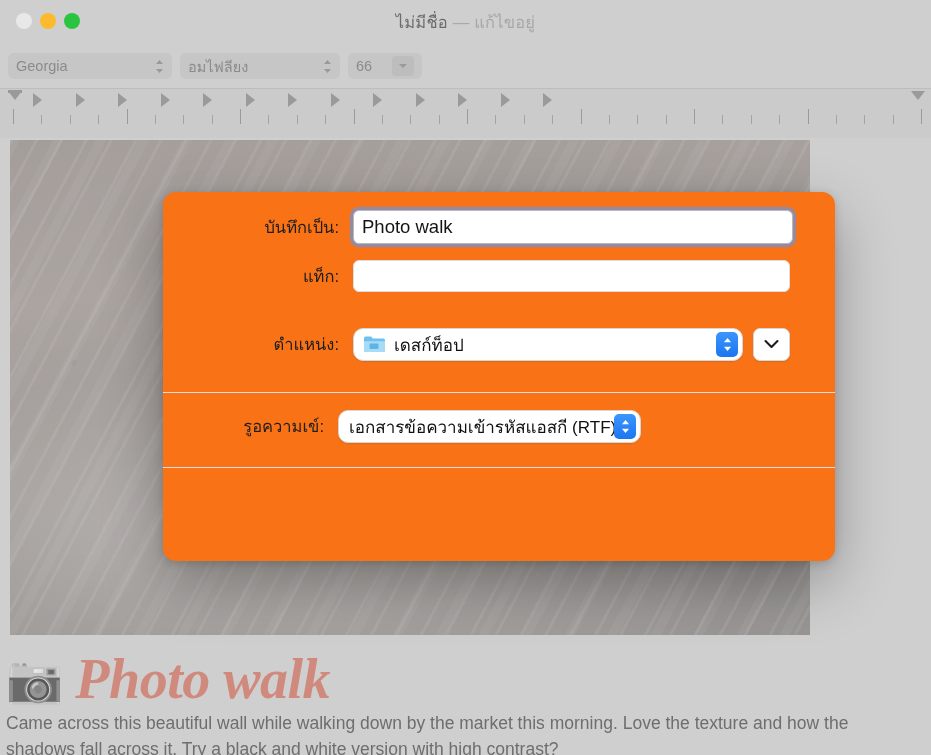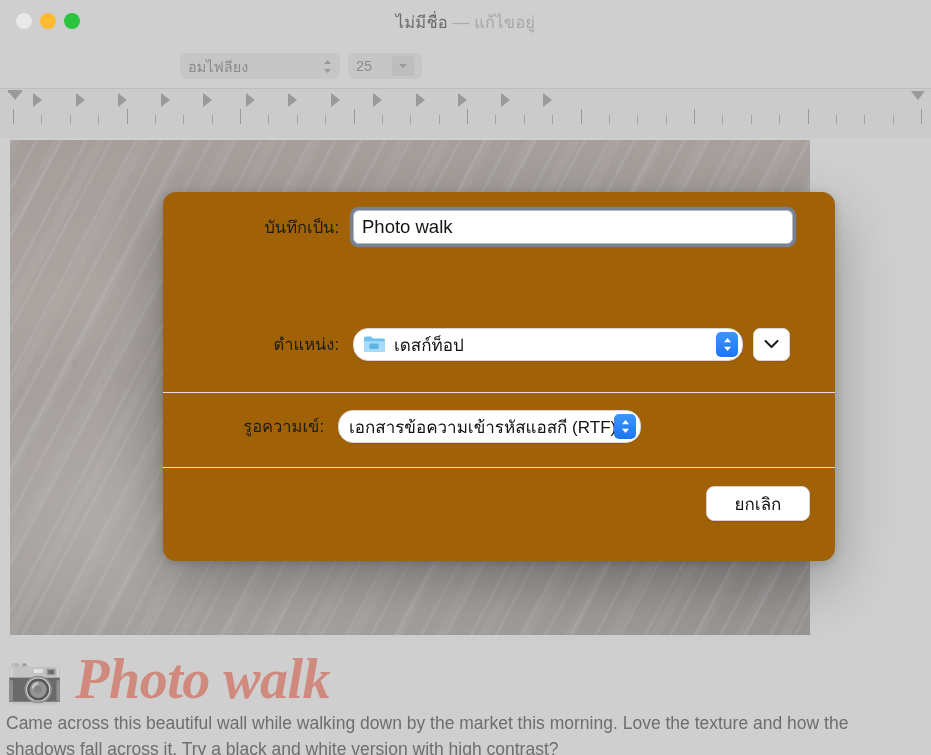--- a/index.html
+++ b/index.html
@@ -196,21 +196,21 @@
     font-family: "Liberation Sans", sans-serif;
     font-size: 17.5px;
     line-height: 26px;
     color: #6e6e6e;
   }
 
   
   .sheet {
     position: absolute; left: 163px; top: 192px;
     width: 672px; height: 369px;
-    background: #a16207;
+    background: #f97316;
     border-radius: 13px;
     box-shadow: 0 22px 60px rgba(0,0,0,.30), 0 2px 10px rgba(0,0,0,.16);
     overflow: hidden;
     font-size: 16px;
     color: #111;
   }
   .row { display:flex; align-items:center; }
   .lbl {
     width: 190px; text-align: right;
     padding-right: 14px;
@@ -245,21 +245,21 @@
     font-family: "Liberation Sans", sans-serif;
     outline: none;
   }
   .row-where { position:absolute; left: 0; top: 132px; width: 672px; height: 40px; }
   .popup {
     position: relative;
     height: 33px;
     box-sizing: border-box;
     background: #fff;
     border: 1px solid #d6d6d6;
-    border-radius: 15px;
+    border-radius: 10px;
     box-shadow: 0 1px 1.5px rgba(0,0,0,.10);
     display:flex; align-items:center;
     padding: 0 4px 0 9px;
   }
   .popup-where { width: 390px; }
   .folder-ic { width: 22px; height: 18px; margin-right: 9px; flex: 0 0 auto; }
   .popup-val { flex:1; font-size: 17px; color: #111; white-space:nowrap; overflow:hidden; }
   .pop-arrows {
     width: 22px; height: 25px; border-radius: 5px;
     background: linear-gradient(#3d95fb, #1b76f2);
@@ -315,33 +315,42 @@
     </div>
     <div class="titletext">
       <span>ไม่มีชื่อ</span>
       <span class="edited">—</span>
       <span class="edited">แก้ไขอยู่</span>
     </div>
   </div>
 
   <div class="toolbar">
 
+    <div class="tb-pill tb-font">
+      <span>Georgia</span>
+      <span class="stepper">
+        <svg width="9" height="15" viewBox="0 0 9 15">
+            <path d="M4.5 1 L8 5 L1 5 Z" fill="#9a9a9a"></path>
+            <path d="M4.5 14 L8 10 L1 10 Z" fill="#9a9a9a"></path>
+          </svg>
+      </span>
+    </div>
 
     <div class="tb-pill tb-style">
       <span>อมไฟลียง</span>
       <span class="stepper">
         <svg width="9" height="15" viewBox="0 0 9 15">
             <path d="M4.5 1 L8 5 L1 5 Z" fill="#9a9a9a"></path>
             <path d="M4.5 14 L8 10 L1 10 Z" fill="#9a9a9a"></path>
           </svg>
       </span>
     </div>
 
     <div class="tb-pill tb-size">
-      <span>25</span>
+      <span>66</span>
       <span class="size-box">
           <span class="chev-dn"></span>
         </span>
     </div>
 
     <div class="swatch"></div>
 
     <div class="tb-ic pen">
       <svg width="18" height="18" viewBox="0 0 18 18">
         <path d="M3.5 13.5 L5.2 10.2 L12.2 3.2 L14.6 5.6 L7.6 12.6 Z" fill="none" stroke="#9a9a9a" stroke-width="1.3"></path>
@@ -490,20 +499,24 @@
     <div class="body-text">Came across this beautiful wall while walking down by the market this morning. Love the texture and how the shadows fall across it. Try a black and white version with high contrast?</div>
   </div>
 
   <div class="sheet">
 
     <div class="row row-saveas">
       <div class="lbl">บันทึกเป็น:</div>
       <input class="fld-name" type="text" value="Photo walk" style="">
     </div>
 
+    <div class="row row-tags">
+      <div class="lbl">แท็ก:</div>
+      <input class="fld-tags" type="text" placeholder="" style="">
+    </div>
 
     <div class="row row-where">
       <div class="lbl">ตำแหน่ง:</div>
       <div class="popup popup-where">
         <svg class="folder-ic" viewBox="0 0 22 18">
           <path d="M1 3.2a1.6 1.6 0 0 1 1.6-1.6h5.6l1.7 1.9h10.5A1.6 1.6 0 0 1 22 5.1v10.3a1.6 1.6 0 0 1-1.6 1.6H2.6A1.6 1.6 0 0 1 1 15.4Z" fill="#6fc0ee"></path>
           <path d="M1 6.2h21v9.2a1.6 1.6 0 0 1-1.6 1.6H2.6A1.6 1.6 0 0 1 1 15.4Z" fill="#a7dcf6"></path>
           <rect x="6.5" y="8.6" width="9" height="5.4" rx="1" fill="#5fb4e6"></rect>
         </svg>
         <span class="popup-val">เดสก์ท็อป</span>
@@ -532,18 +545,17 @@
               <path d="M5.5 2 L9 6.2 L2 6.2 Z" fill="#fff"></path>
               <path d="M5.5 15 L9 10.8 L2 10.8 Z" fill="#fff"></path>
             </svg>
         </span>
       </div>
     </div>
 
     <div class="hr hr2"></div>
 
     <div class="btnrow">
-      <div class="btn btn-cancel">ยกเลิก</div>
     </div>
 
   </div>
 
 </div>
 
 </body></html>

